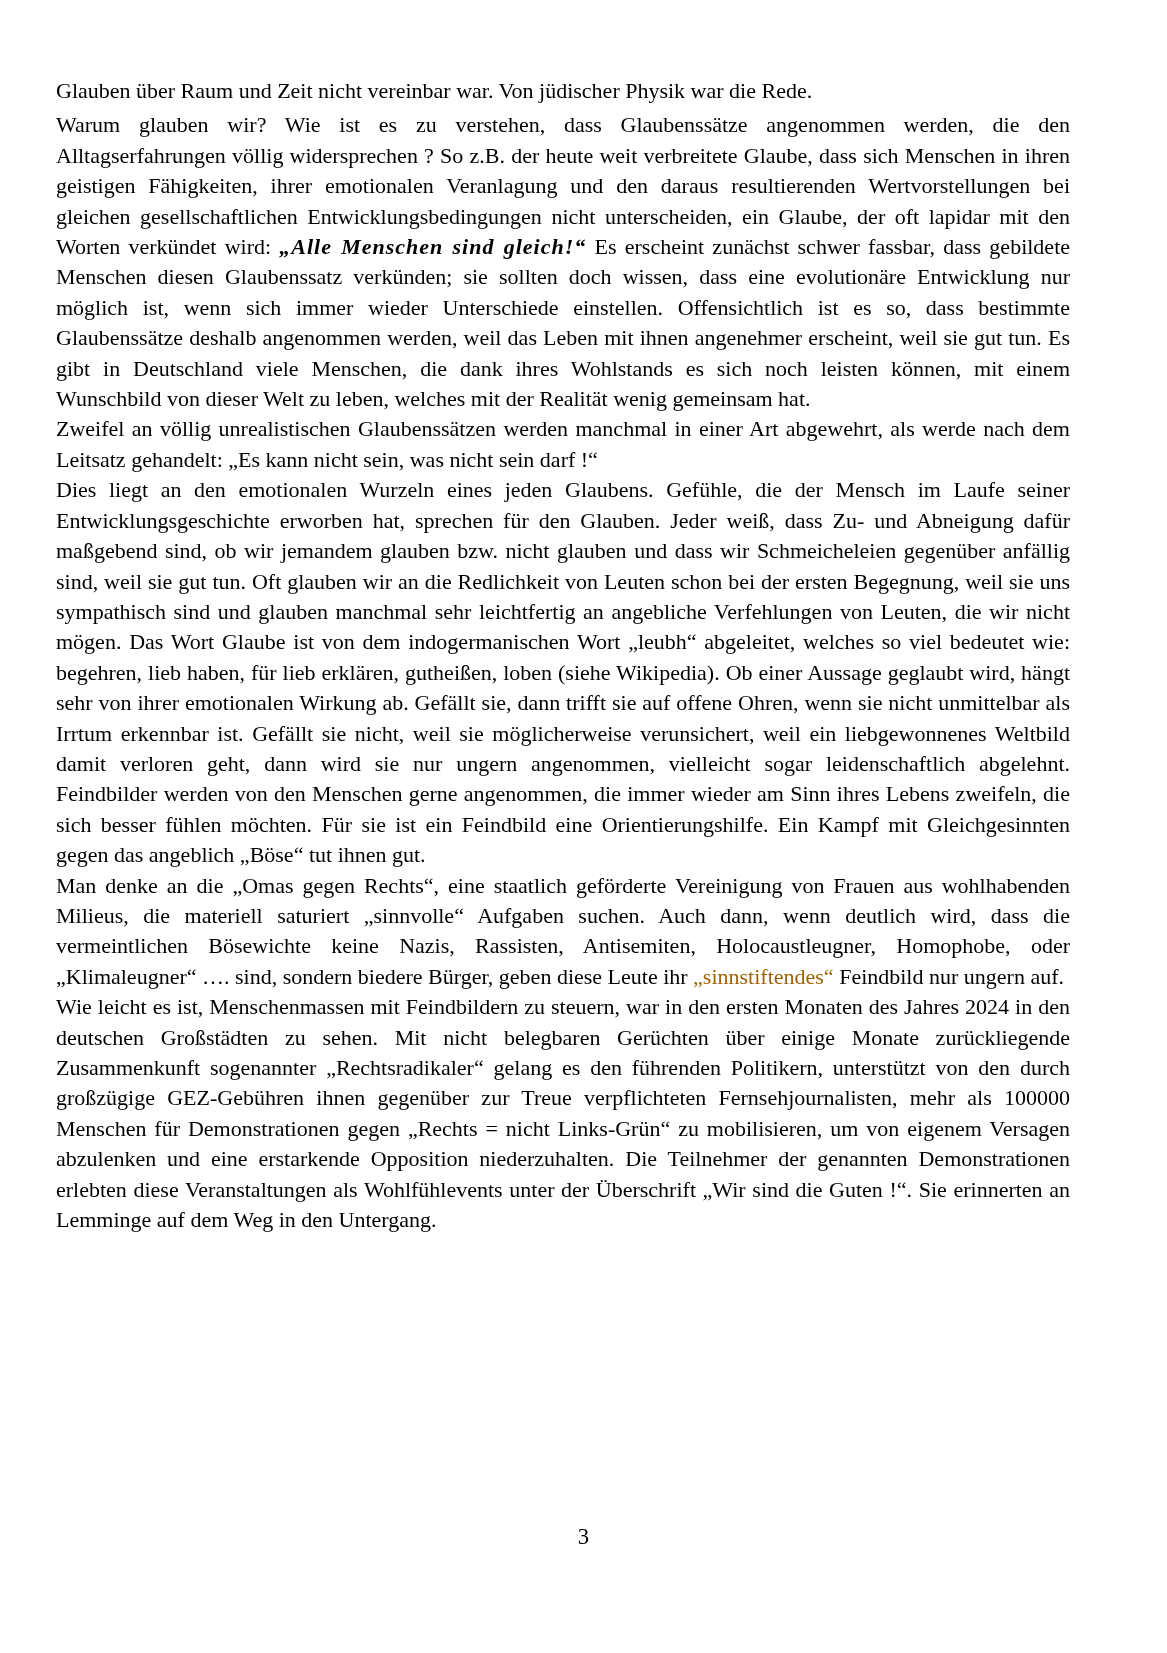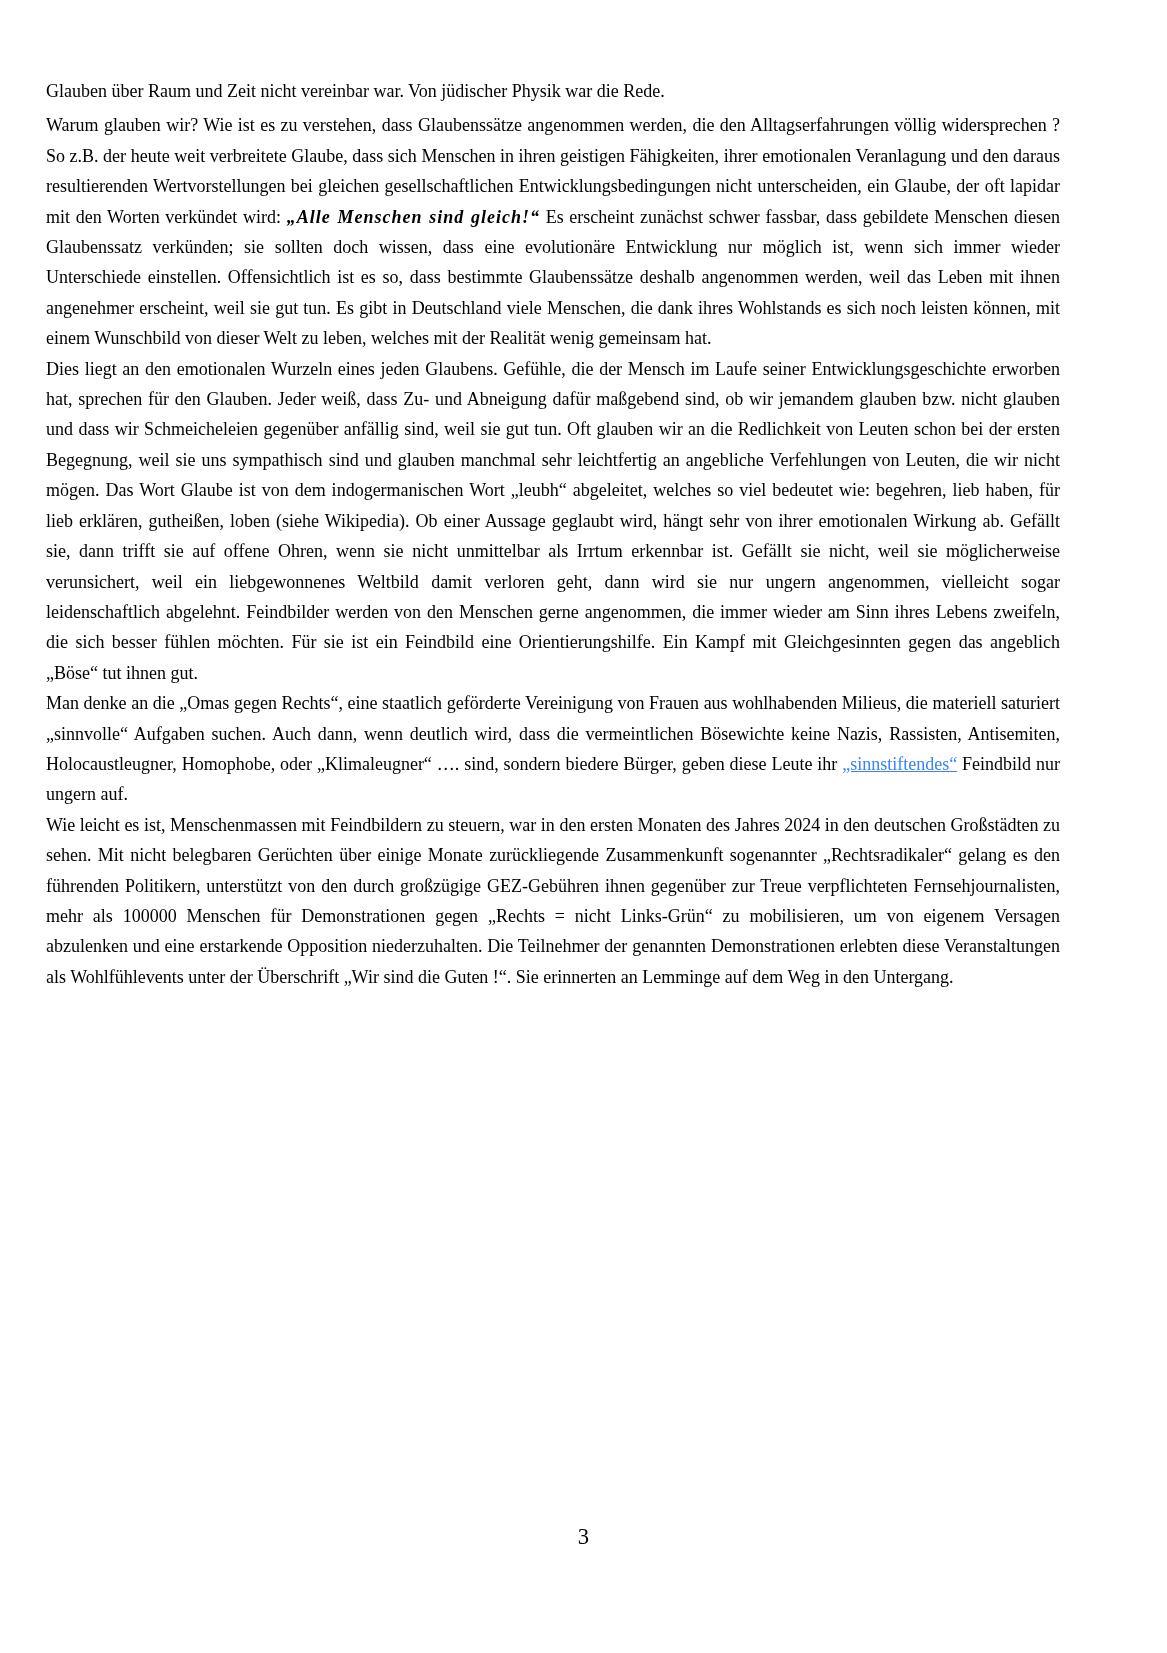--- a/index.html
+++ b/index.html
@@ -1,31 +1,31 @@
 <!DOCTYPE html>
 <html><head>
 <meta charset="utf-8">
 <style>
   html, body { margin: 0; padding: 0; background: #ffffff; }
   body { width: 1167px; height: 1653px; position: relative; overflow: hidden; }
   .page {
     position: absolute;
-    left: 46px;
+    left: 56px;
     top: 76px;
     width: 1014px;
     font-family: "Liberation Serif", serif;
-    font-size: 18px;
+    font-size: 22px;
     line-height: 30.4px;
     color: #000;
   }
   .para { margin: 0; text-align: justify; }
   .para.first { margin-bottom: 4px; }
   .b { font-weight: normal; }
   .bi { font-weight: bold; font-style: italic; letter-spacing: 1px; }
-  .red { color: #3b82f6; text-decoration: underline; }
+  .red { color: #a16207; }
   .pagenum {
     position: absolute;
     left: 0; width: 1167px;
     top: 1524px;
     text-align: center;
     font-family: "Liberation Serif", serif;
     font-size: 22.6px;
     color: #000;
   }
 </style>
@@ -33,20 +33,23 @@
 <body>
 
 <div class="page">
   <p class="para first">
     <span>Glauben über Raum und Zeit nicht vereinbar war. Von jüdischer Physik war die Rede.</span>
   </p>
   <p class="para">
     <span class="b">Warum glauben wir? Wie ist es zu verstehen, dass Glaubenssätze angenommen werden, die den Alltagserfahrungen völlig widersprechen ?</span><span> So z.B. der heute weit verbreitete Glaube, dass sich Menschen in ihren geistigen Fähigkeiten, ihrer emotionalen Veranlagung und den daraus resultierenden Wertvorstellungen bei gleichen gesellschaftlichen Entwicklungsbedingungen nicht unterscheiden, ein Glaube, der oft lapidar mit den Worten verkündet wird: </span><span class="bi">„Alle Menschen sind gleich!“</span><span> Es erscheint zunächst schwer fassbar, dass gebildete Menschen diesen Glaubenssatz verkünden; sie sollten doch wissen, dass eine evolutionäre Entwicklung nur möglich ist, wenn sich immer wieder Unterschiede einstellen. Offensichtlich ist es so, dass bestimmte Glaubenssätze deshalb angenommen werden, weil das Leben mit ihnen angenehmer erscheint, weil sie gut tun. Es gibt in Deutschland viele Menschen, die dank ihres Wohlstands es sich noch leisten können, mit einem Wunschbild von dieser Welt zu leben, welches mit der Realität wenig gemeinsam hat.</span>
   </p>
   <p class="para">
+    <span>Zweifel an völlig unrealistischen Glaubenssätzen werden manchmal in einer Art abgewehrt, als werde nach dem Leitsatz gehandelt: „</span><span class="b">Es kann nicht sein, was nicht sein darf !“</span>
+  </p>
+  <p class="para">
     <span>Dies liegt an den emotionalen Wurzeln eines jeden Glaubens. Gefühle, die der Mensch im Laufe seiner Entwicklungsgeschichte erworben hat, sprechen für den Glauben. Jeder weiß, dass Zu- und Abneigung dafür maßgebend sind, ob wir jemandem glauben bzw. nicht glauben und dass wir Schmeicheleien gegenüber anfällig sind, weil sie gut tun. Oft glauben wir an die Redlichkeit von Leuten schon bei der ersten Begegnung, weil sie uns sympathisch sind und glauben manchmal sehr leichtfertig an angebliche Verfehlungen von Leuten, die wir nicht mögen. Das Wort Glaube ist von dem indogermanischen Wort „leubh“ abgeleitet, welches so viel bedeutet wie: begehren, lieb haben, für lieb erklären, gutheißen, loben (siehe Wikipedia). Ob einer Aussage geglaubt wird, hängt sehr von ihrer emotionalen Wirkung ab. Gefällt sie, dann trifft sie auf offene Ohren, wenn sie nicht unmittelbar als Irrtum erkennbar ist. Gefällt sie nicht, weil sie möglicherweise verunsichert, weil ein liebgewonnenes Weltbild damit verloren geht, dann wird sie nur ungern angenommen, vielleicht sogar leidenschaftlich abgelehnt. Feindbilder werden von  den Menschen gerne angenommen, die immer wieder am Sinn ihres Lebens zweifeln, die sich besser fühlen möchten. Für sie  ist ein Feindbild eine Orientierungshilfe.  Ein Kampf mit Gleichgesinnten gegen das angeblich „Böse“  tut ihnen gut.</span>
   </p>
   <p class="para">
     <span>Man denke an die </span><span class="b">„Omas gegen Rechts“</span><span>, eine staatlich geförderte Vereinigung von Frauen aus wohlhabenden Milieus, die materiell saturiert „sinnvolle“ Aufgaben suchen. Auch dann, wenn deutlich wird, dass die vermeintlichen Bösewichte keine Nazis, Rassisten, Antisemiten, Holocaustleugner, Homophobe, oder „Klimaleugner“  …. sind, sondern biedere Bürger, geben diese Leute ihr  </span><span class="red">„sinnstiftendes“</span><span> Feindbild  nur ungern auf.</span>
   </p>
   <p class="para">
     <span>Wie leicht es ist, Menschenmassen mit Feindbildern zu steuern, war in den ersten Monaten des Jahres 2024 in den deutschen Großstädten zu sehen. Mit nicht belegbaren Gerüchten über einige Monate zurückliegende Zusammenkunft sogenannter „Rechtsradikaler“ gelang es den führenden Politikern, unterstützt von den  durch großzügige  GEZ-Gebühren ihnen gegenüber zur Treue  verpflichteten  Fernsehjournalisten, mehr als 100000 Menschen für Demonstrationen gegen „Rechts = nicht Links-Grün“ zu mobilisieren, um von eigenem Versagen abzulenken und eine erstarkende Opposition niederzuhalten. Die Teilnehmer der genannten Demonstrationen erlebten diese Veranstaltungen als </span><span class="b">Wohlfühlevents unter der Überschrift „Wir sind die Guten !“</span><span>. Sie  erinnerten an Lemminge auf dem Weg in den Untergang.</span>
   </p>
 </div>
 

